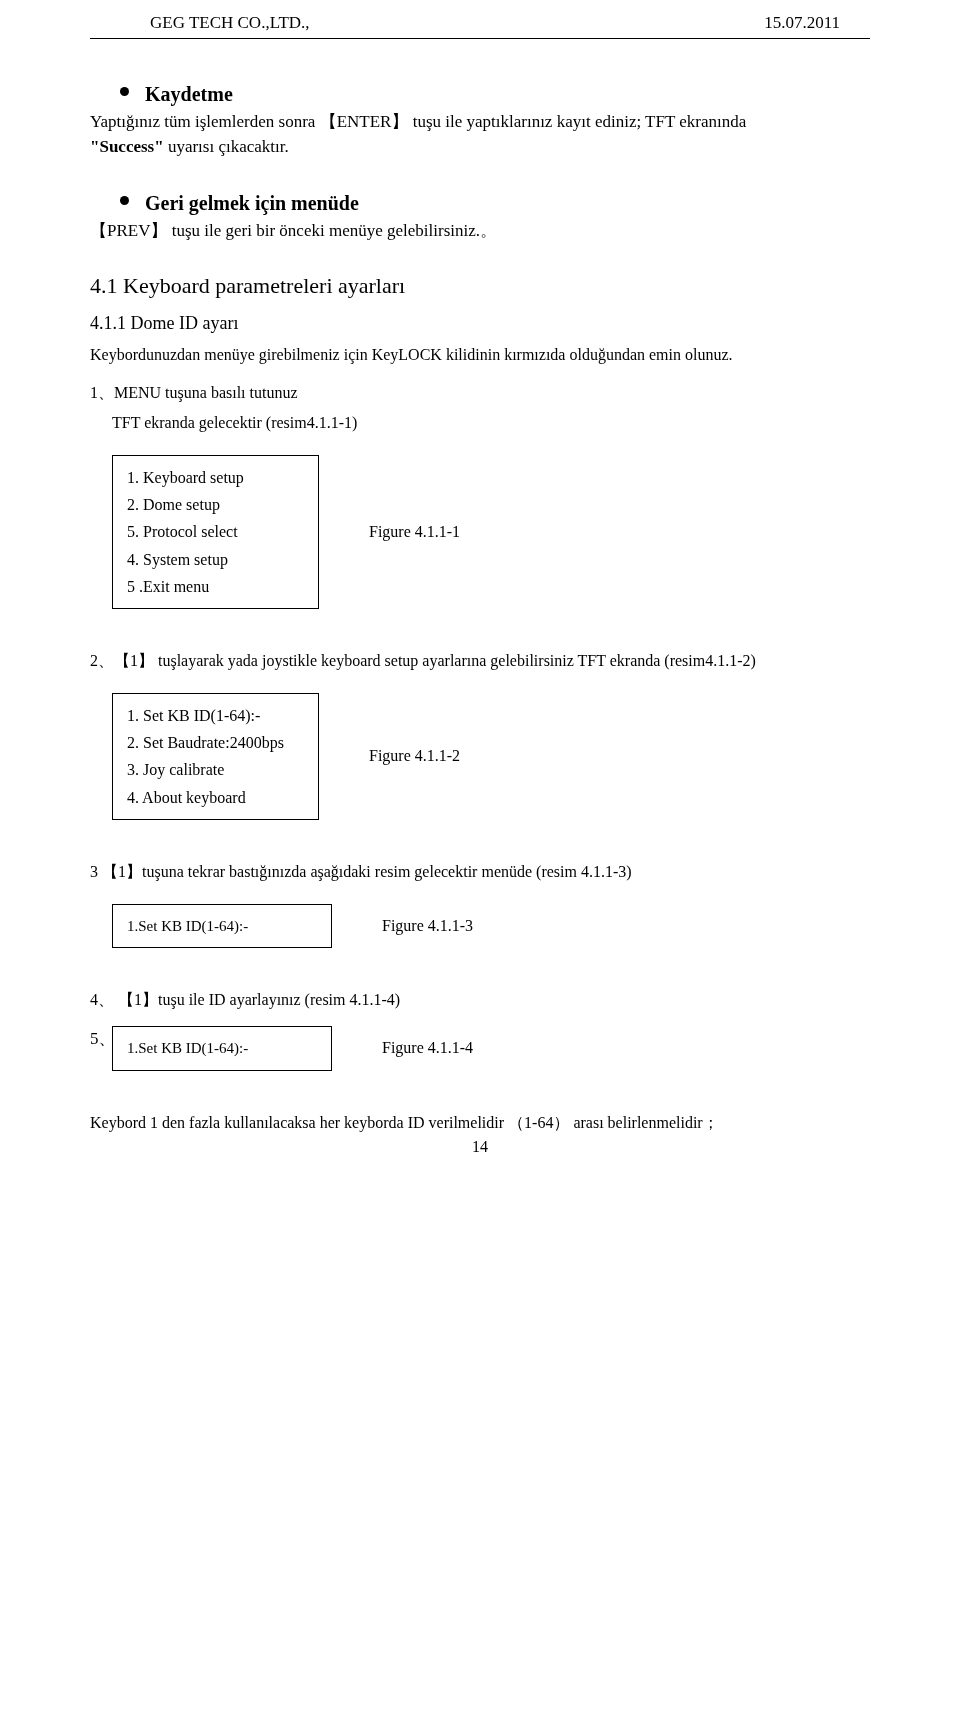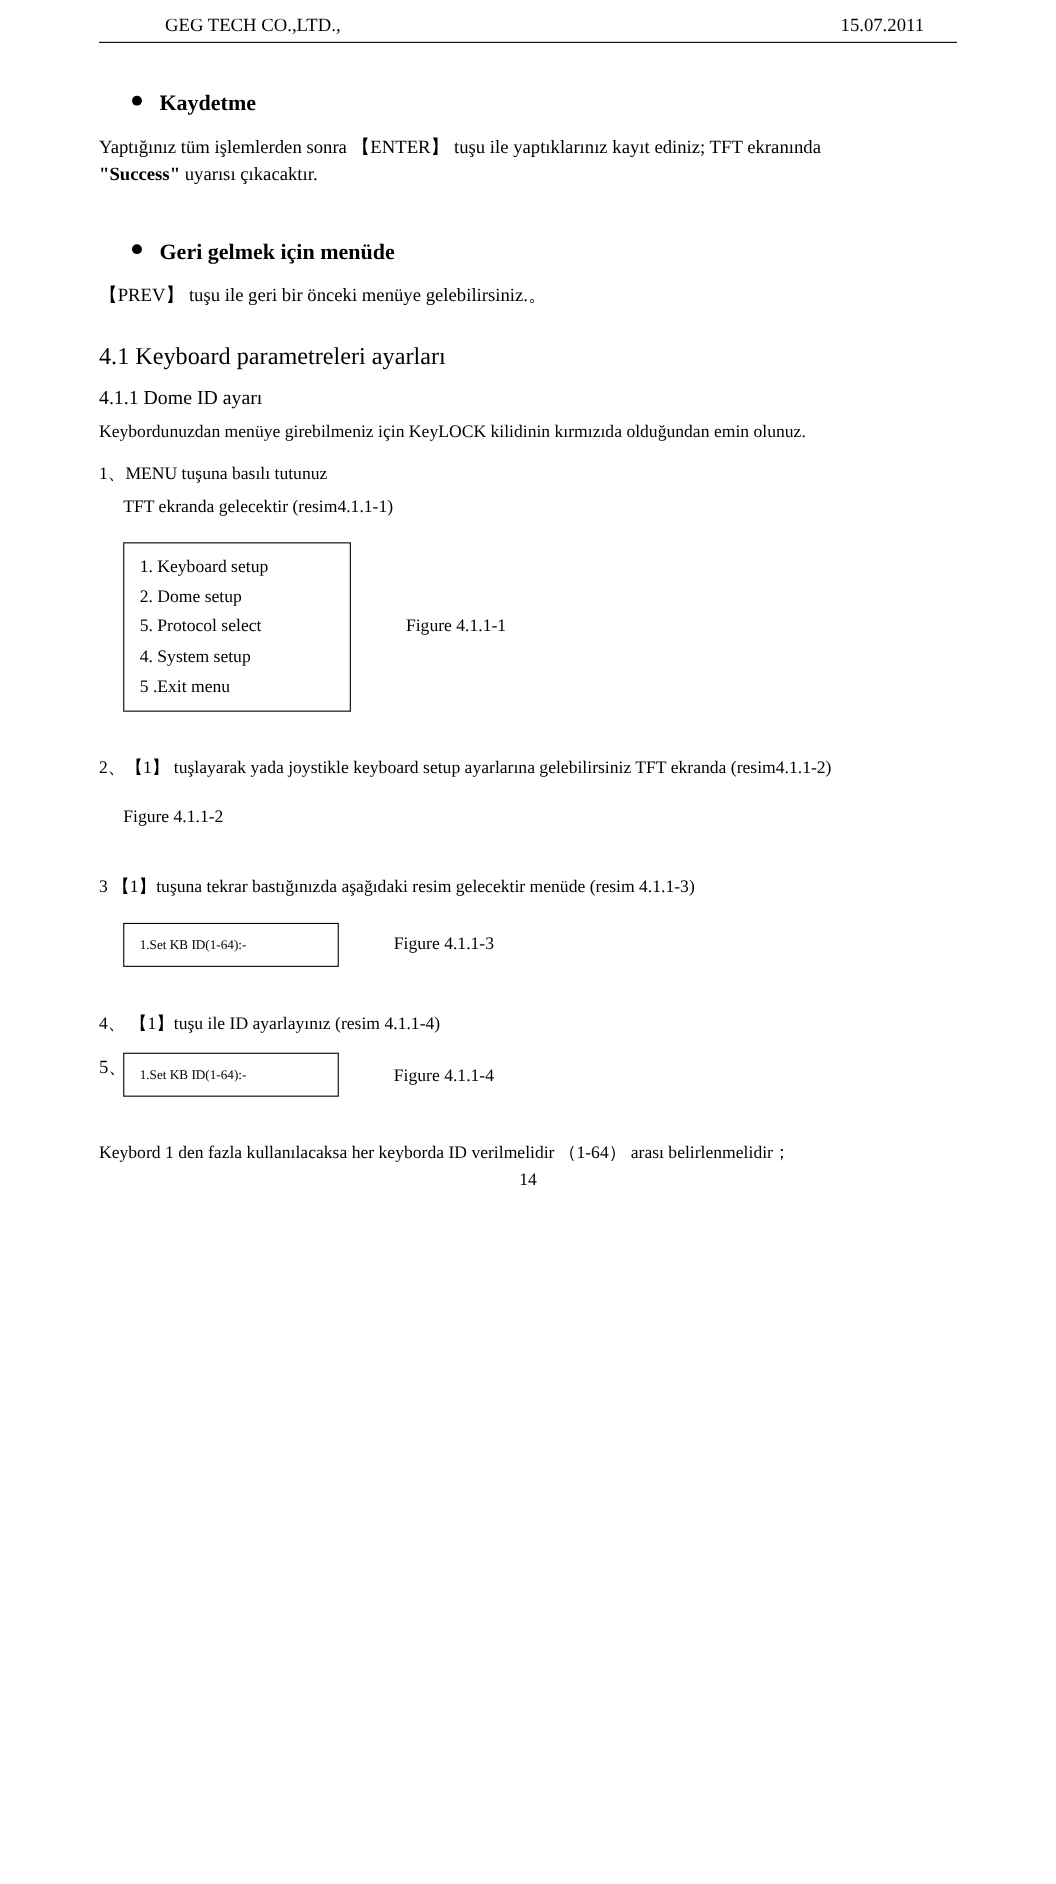--- a/index.html
+++ b/index.html
@@ -26,21 +26,21 @@
     display: flex;
     align-items: flex-start;
     margin-left: 30px;
     margin-top: 10px;
   }
   .bullet-dot {
     width: 9px; height: 9px; border-radius: 50%; background: #000;
     margin-top: 8px; margin-right: 16px; flex-shrink: 0;
   }
   .bullet-heading { font-weight: bold; font-size: 20px; }
-  .para { margin-top: 12px; }
+  .para { }
   .bold { font-weight: bold; }
   .section-heading { margin-top: 26px; font-weight: normal; font-size: 22px; }
   .sub-heading { margin-top: 8px; font-weight: normal; font-size: 18px; }
   .body-text { margin-top: 6px; font-size: 16px; }
   .fig-row {
     display: flex;
     align-items: center;
     margin-top: 20px;
     margin-left: 22px;
     gap: 50px;
@@ -48,26 +48,26 @@
   .tft-box {
     border: 1.5px solid #000;
     padding: 8px 14px;
     width: 207px;
     font-size: 16px;
     line-height: 1.7;
   }
   .tft-box-small {
     border: 1.5px solid #000;
     padding: 10px 14px;
-    width: 196px;
-    font-size: 12px;
+    width: 220px;
+    font-size: 15px;
   }
   .fig-label { font-size: 16px; }
   .gap-lg { margin-top: 40px; }
-  .gap-md { margin-top: 42px; }
+  .gap-md { margin-top: 28px; }
   .gap-sm { margin-top: 14px; }
   .page-num { text-align: center; font-size: 16px; }
 </style>
 </head>
 <body>
 
 <div class="header">
   <span class="left">GEG TECH CO.,LTD.,</span>
   <span class="right">15.07.2011</span>
 </div>
@@ -109,20 +109,26 @@
     <div>5. Protocol select</div>
     <div>4. System setup</div>
     <div>5 .Exit menu</div>
   </div>
   <div class="fig-label">Figure 4.1.1-1</div>
 </div>
 
 <div class="body-text gap-lg">2、【1】 tuşlayarak yada joystikle    keyboard setup ayarlarına gelebilirsiniz    TFT ekranda (resim4.1.1-2)</div>
 
 <div class="fig-row">
+  <div class="tft-box">
+    <div>1.   Set KB ID(1-64):-</div>
+    <div>2.   Set Baudrate:2400bps</div>
+    <div>3.   Joy calibrate</div>
+    <div>4.   About keyboard</div>
+  </div>
   <div class="fig-label">Figure 4.1.1-2</div>
 </div>
 
 <div class="body-text gap-lg">3  【1】tuşuna tekrar bastığınızda    aşağıdaki resim gelecektir menüde (resim 4.1.1-3)</div>
 
 <div class="fig-row">
   <div class="tft-box-small">
     <div>1.Set KB ID(1-64):-</div>
   </div>
   <div class="fig-label">Figure 4.1.1-3</div>

